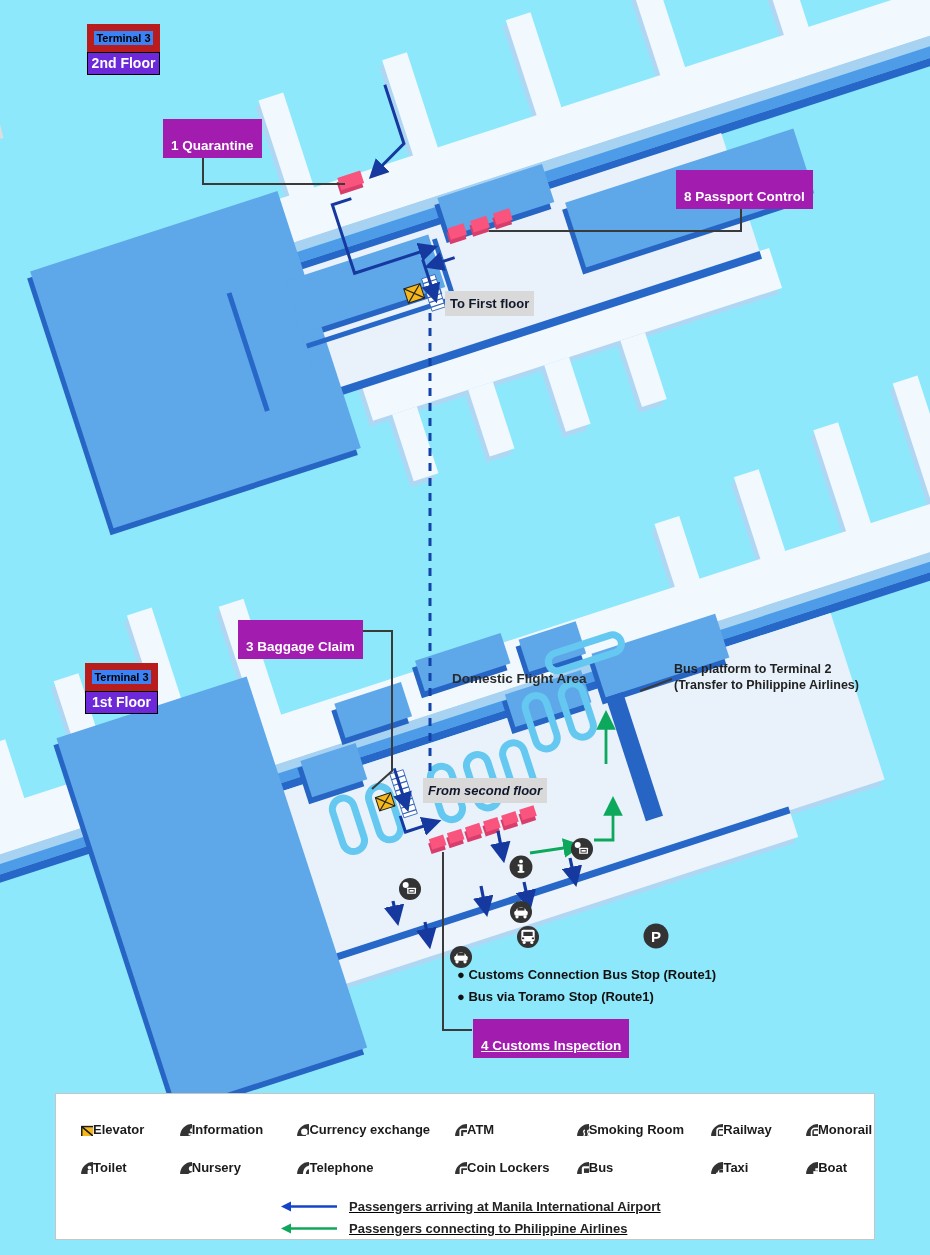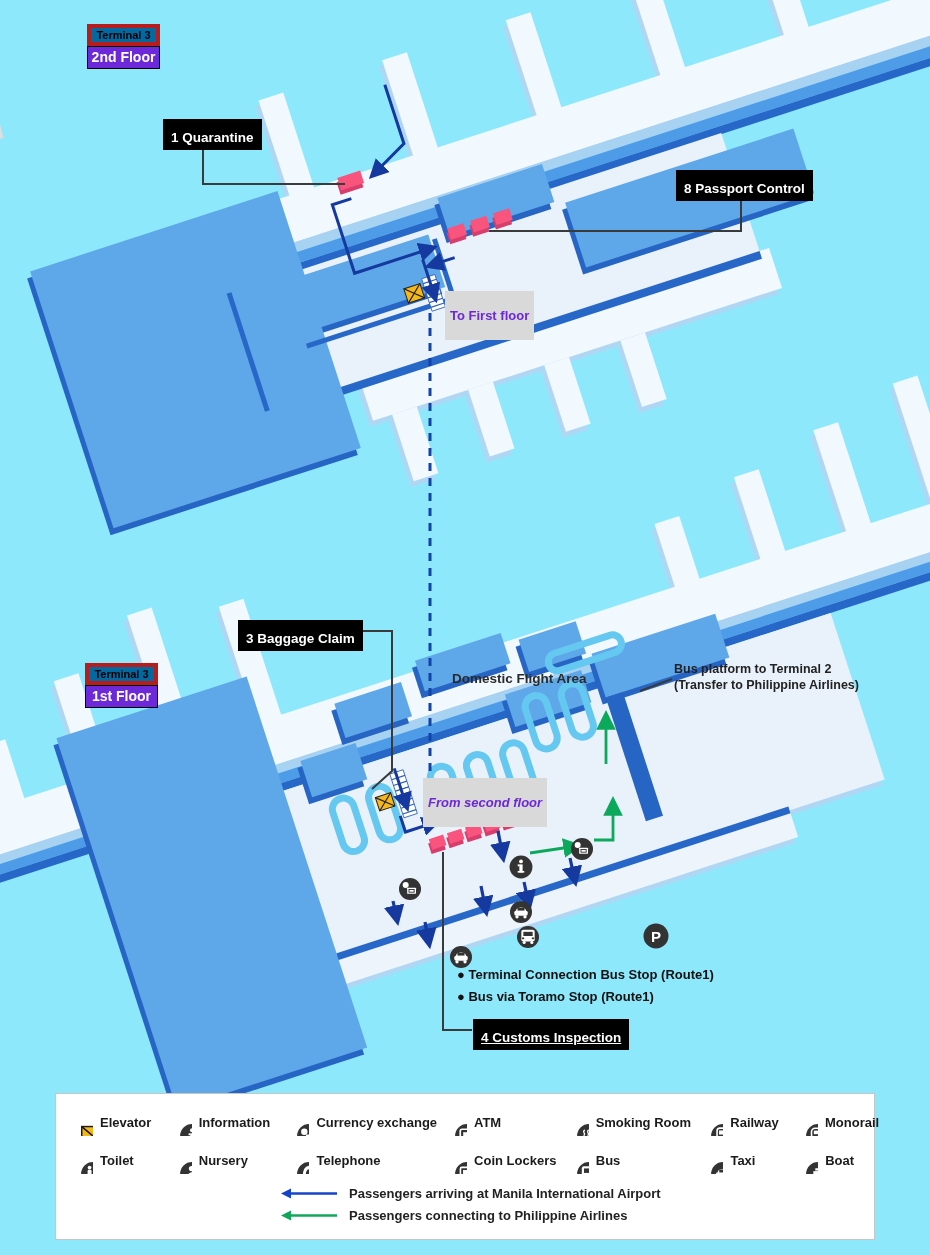--- a/index.html
+++ b/index.html
@@ -2,45 +2,45 @@
 <html><head>
 <meta charset="utf-8">
 <style>
   html,body { margin:0; padding:0; background:#8EE8FB; }
   .stage { position:relative; width:930px; height:1255px; overflow:hidden;
            font-family:"Liberation Sans", sans-serif; }
   svg.art { position:absolute; left:0; top:0; }
   svg text { font-family:"Liberation Sans", sans-serif; }
 
   .ftag { position:absolute; width:73px; text-align:center; z-index:5; }
-  .ftag .t1 { background:#0369a1; border:4px solid #b91c1c; color:#000;
+  .ftag .t1 { background:#3b82f6; border:7px solid #b91c1c; color:#000;
               font:700 11px/14px "Liberation Sans",sans-serif;text-align:center; }
   .ftag .t2 { background:#6d28d9; border:1px solid #000; color:#fff;
               font:700 14px/21px "Liberation Sans",sans-serif; }
 
-  .navylab { position:absolute; background:#000000; color:#fff; z-index:5;
+  .navylab { position:absolute; background:#a21caf; color:#fff; z-index:5;
              font:700 13.5px/1 "Liberation Sans",sans-serif;
-             padding:12px 8px 5px 8px; white-space:nowrap; }
-  .graylab { position:absolute; background:#D9D9D9; color:#6d28d9; z-index:5;
+             padding:20px 8px 5px 8px; white-space:nowrap; }
+  .graylab { position:absolute; background:#D9D9D9; color:#0f172a; z-index:5;
              font:700 13px/1 "Liberation Sans",sans-serif;
-             padding:18px 5px; white-space:nowrap; }
+             padding:6px 5px; white-space:nowrap; }
   .darktext { position:absolute; color:#2b2b2b; z-index:5;
               font:700 13.5px/1 "Liberation Sans",sans-serif; white-space:nowrap; }
   .busplat { font:700 12.5px/16px "Liberation Sans",sans-serif; color:#222; }
   .busstops div { font:700 13px/22px "Liberation Sans",sans-serif; color:#101010; }
 
   .legend { position:absolute; left:55px; top:1093px; width:820px; height:147px;
             background:#fff; border:1px solid #c6c6c6; box-sizing:border-box;
             padding:9px 10px 0 10px; z-index:6; }
   .lrow { display:flex; height:38px; align-items:center; }
-  .li { display:flex; align-items:center; gap:7px; }
+  .li { display:flex; align-items:flex-end; }
   .li svg { flex:0 0 auto; }
   .ll { font:700 13px/1 "Liberation Sans",sans-serif; color:#1b1b1b; white-space:nowrap; }
   .c1{width:99px}.c2{width:118px}.c3{width:158px}.c4{width:122px}.c5{width:135px}.c6{width:95px}.c7{width:73px}
-  .larrows { margin-left:215px; margin-top:3px; }
+  .larrows { margin-left:215px; margin-top:16px;text-decoration:underline; }
   .lar { display:flex; align-items:center; gap:10px; height:22px; }
   .lar .ll { color:#222; }
 </style>
 </head>
 <body>
 
 <div class="stage">
 
 <svg class="art" width="930" height="1255" viewBox="0 0 930 1255">
 <defs>
@@ -438,21 +438,21 @@
 <div class="graylab" style="left:423px; top:778px;font-style:italic;">From second floor</div>
 
 <div class="darktext" style="left:452px; top:672px;">Domestic Flight Area</div>
 
 <div class="darktext busplat" style="left:674px; top:661px;">
   <div>Bus platform to Terminal 2</div>
   <div>(Transfer to Philippine Airlines)</div>
 </div>
 
 <div class="darktext busstops" style="left:457px; top:964px;">
-  <div>● Terminal Connection Bus Stop (Route1)</div>
+  <div>● Customs Connection Bus Stop (Route1)</div>
   <div>● Bus via Toramo Stop (Route1)</div>
 </div>
 
 <div class="legend">
   <div class="lrow">
     <div class="li c1">
       <svg width="27" height="27" viewBox="-15 -15 30 30">
             <use href="#ic-elevator"></use>
           </svg>
       <span class="ll">Elevator</span>

